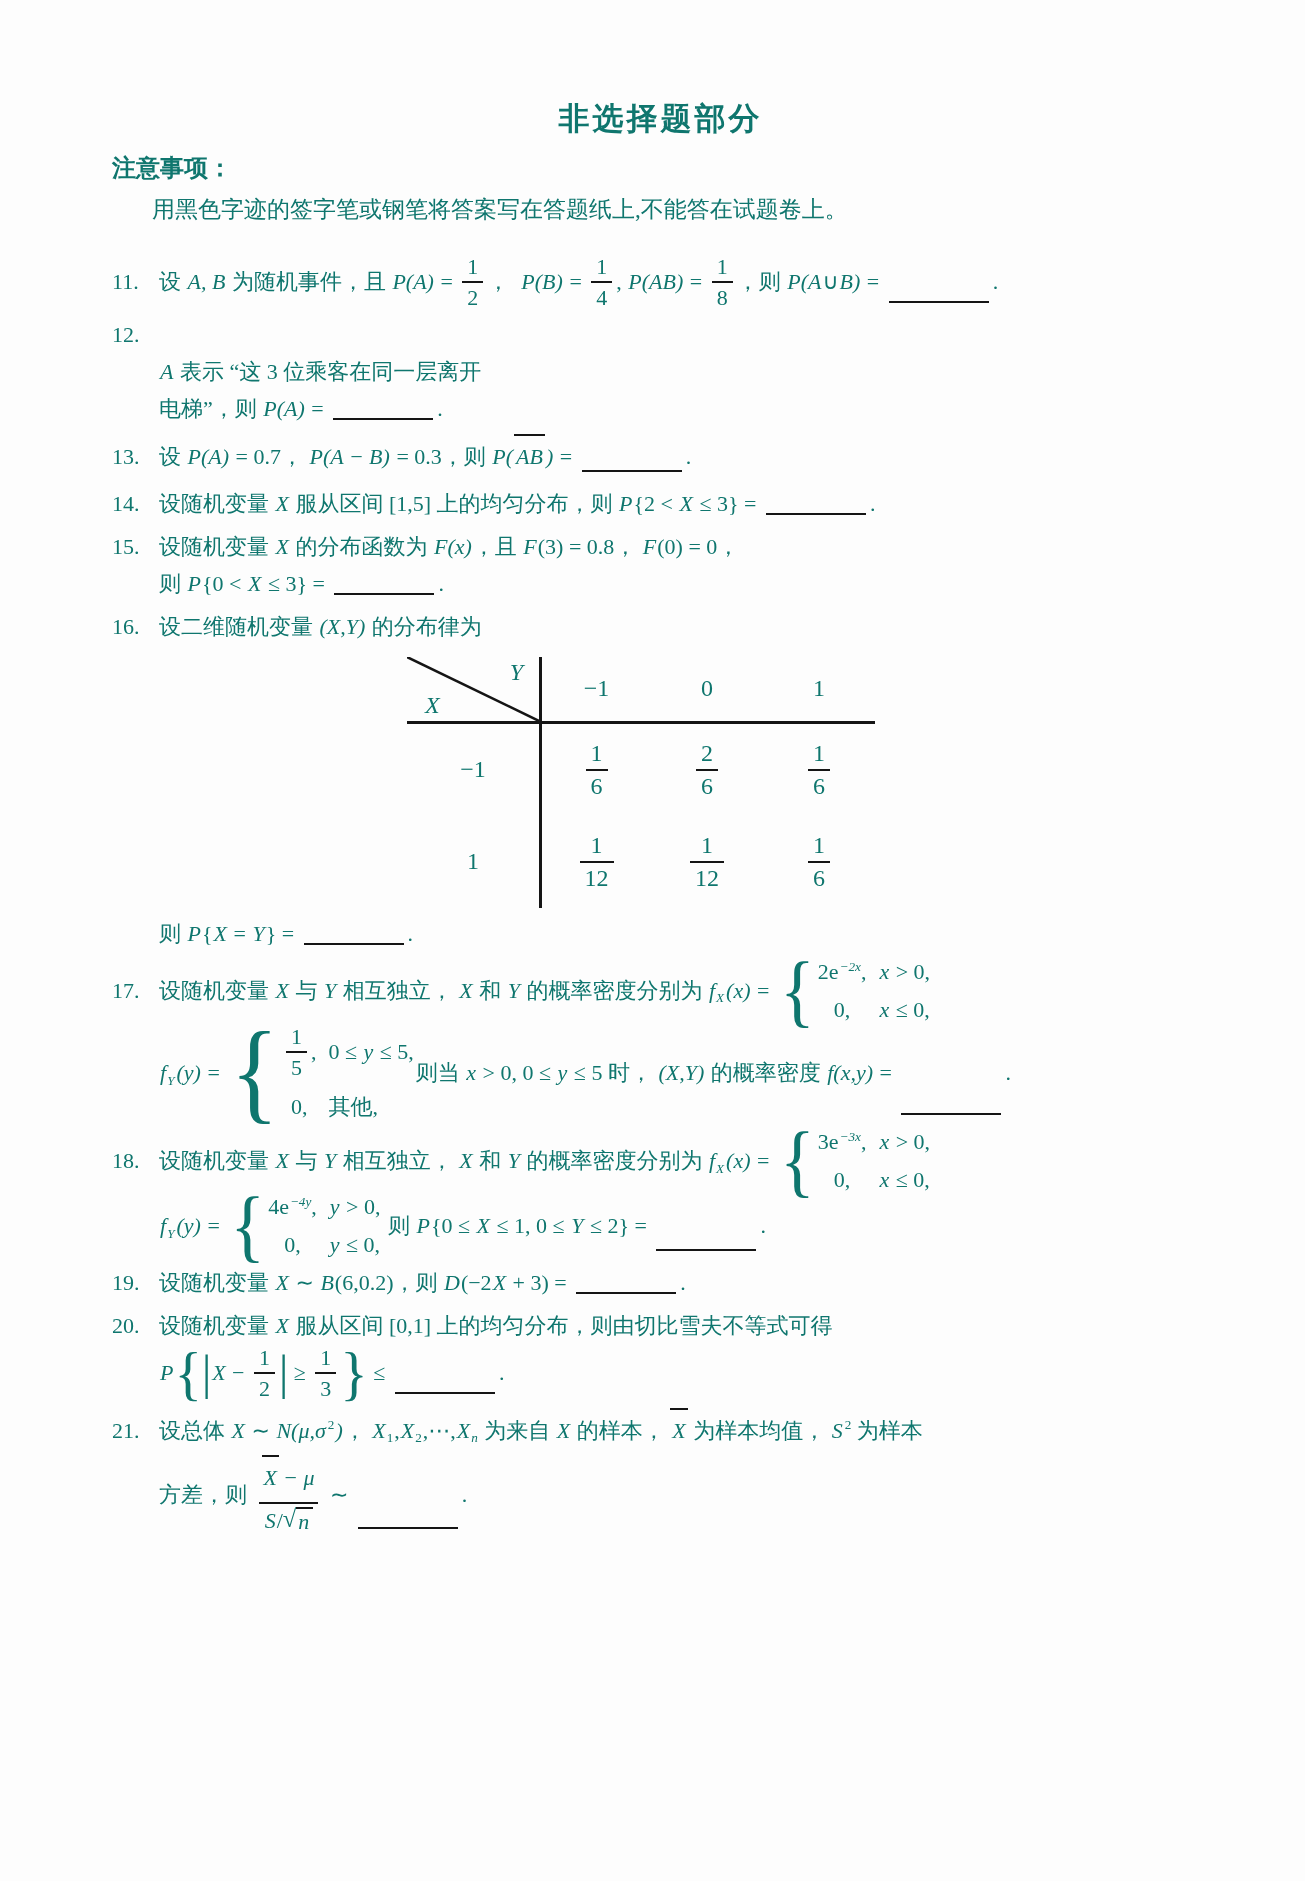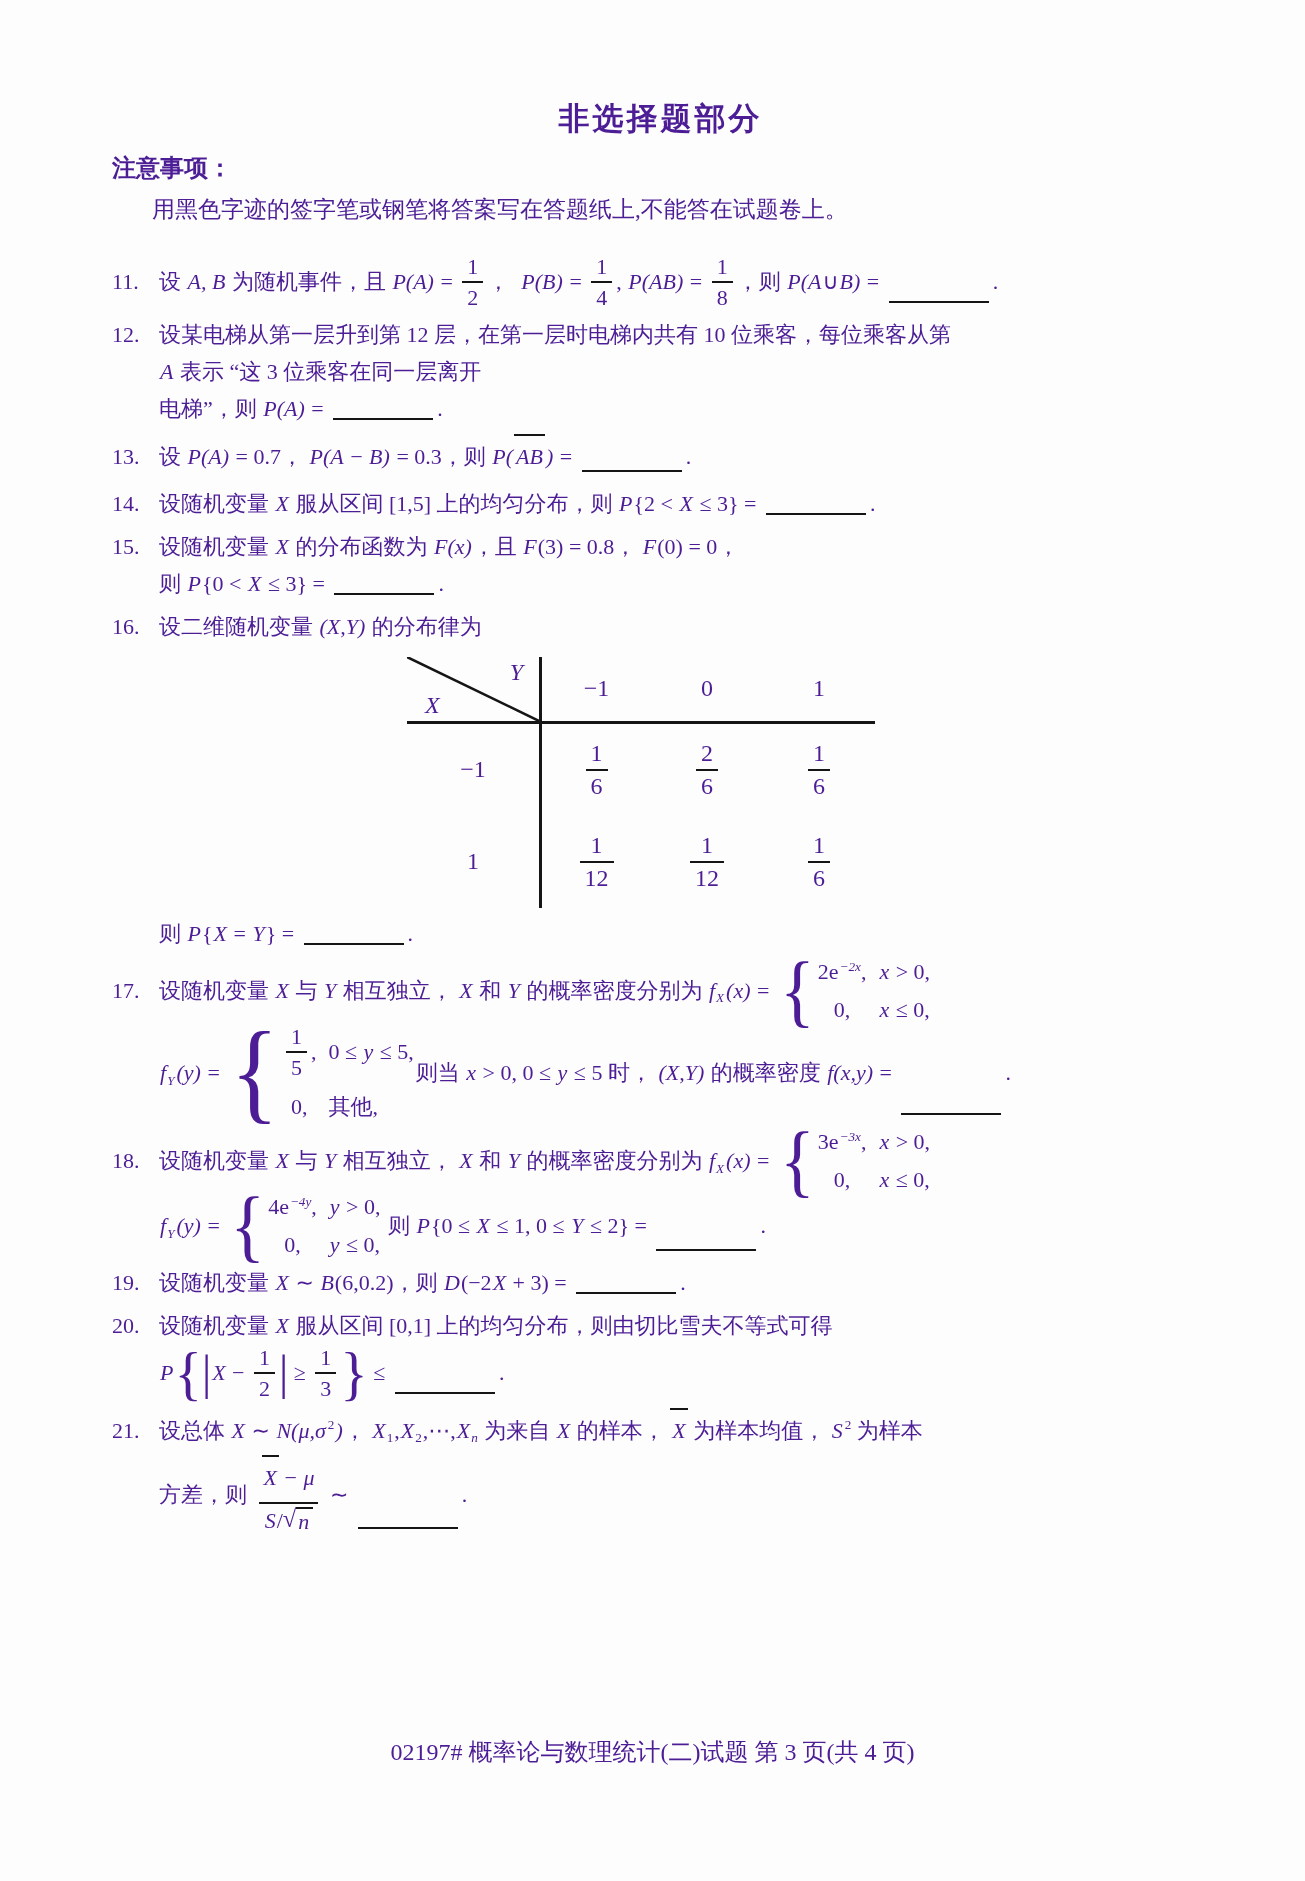--- a/index.html
+++ b/index.html
@@ -1,17 +1,17 @@
 <!DOCTYPE html>
 <html><head>
 <meta charset="utf-8">
 <style>
   html,body{margin:0;padding:0;}
   body{background:#ffffff;}
-  .page{position:relative;width:1305px;height:1881px;background:#fdfdfd;color:#4c1d95;
+  .page{position:relative;width:1305px;height:1881px;background:#fdfdfd;color:#0f766e;
         font-family:"Liberation Serif",serif;overflow:hidden;}
   .content{padding:98px 96px 0 112px;box-sizing:border-box;}
   .title{text-align:center;font-family:"Liberation Sans",sans-serif;font-weight:700;
          font-size:31px;letter-spacing:3px;}
   .notes-label{font-family:"Liberation Sans",sans-serif;font-weight:700;font-size:24px;margin-top:12px;}
   .notes-text{font-size:23px;margin:10px 0 0 40px;}
   .section-header{font-family:"Liberation Sans",sans-serif;font-weight:700;font-size:24px;
                   margin-top:26px;letter-spacing:1px;}
   #questions{margin-top:29px;font-size:22px;}
   .q{padding-left:47px;margin-bottom:7px;}
@@ -81,21 +81,20 @@
             <span class="mu">∪</span>
             <span class="mi">B)</span>
             <span class="mu"> = </span>
             <span class="blank" style="width: 100px;"></span>
             <span class="mu">.</span>
           </div>
         </div>
         <div class="q">
           <div class="line">
             <span class="qno">12.</span>
-            <span class="cn">设某电梯从第一层升到第 12 层，在第一层时电梯内共有 10 位乘客，每位乘客从第</span>
           </div>
           <div class="line">
             <span class="mi">A</span>
             <span class="cn"> 表示 “这 3 位乘客在同一层离开</span>
           </div>
           <div class="line">
             <span class="cn">电梯”，则 </span>
             <span class="mi">P(A)</span>
             <span class="mu"> = </span>
             <span class="blank" style="width: 100px;"></span>
@@ -368,14 +367,13 @@
           <div class="line">
             <span class="cn">方差，则 </span>
             <span class="frac"><span class="fn"><span class="ov">X</span><span class="mu"> − </span><span class="mi">μ</span></span><span class="fd"><span class="mi">S</span><span class="mu">/</span><span class="sqrt"><span class="sg mu">√</span><span class="rd">n</span></span></span></span>
             <span class="mu"> ∼ </span>
             <span class="blank" style="width: 100px;"></span>
             <span class="mu">.</span>
           </div>
         </div>
       </div>
   </div>
-  <div class="footer">02197# 概率论与数理统计(二)试题 第 3 页(共 4 页)</div>
 </div>
 
 </body></html>

